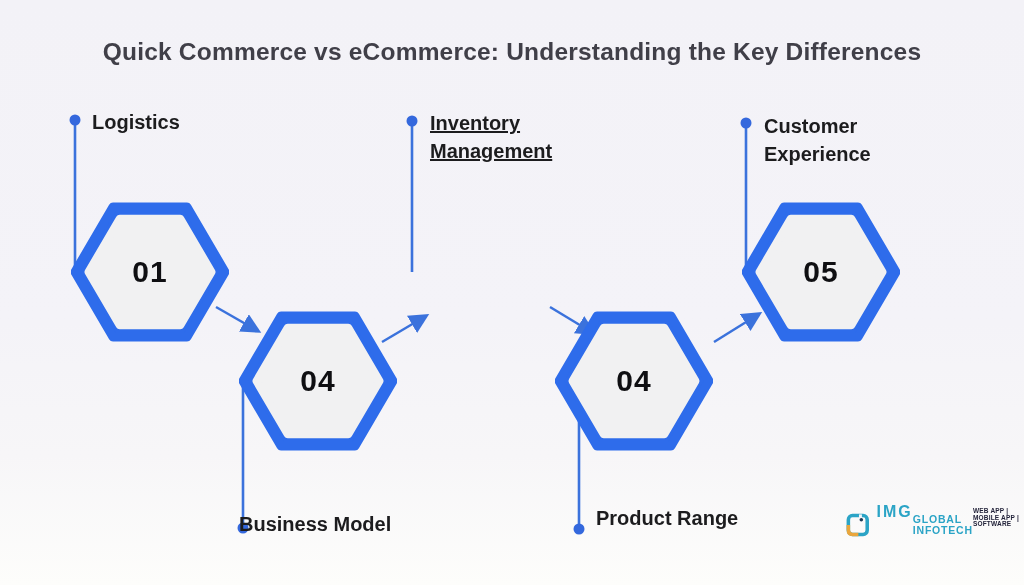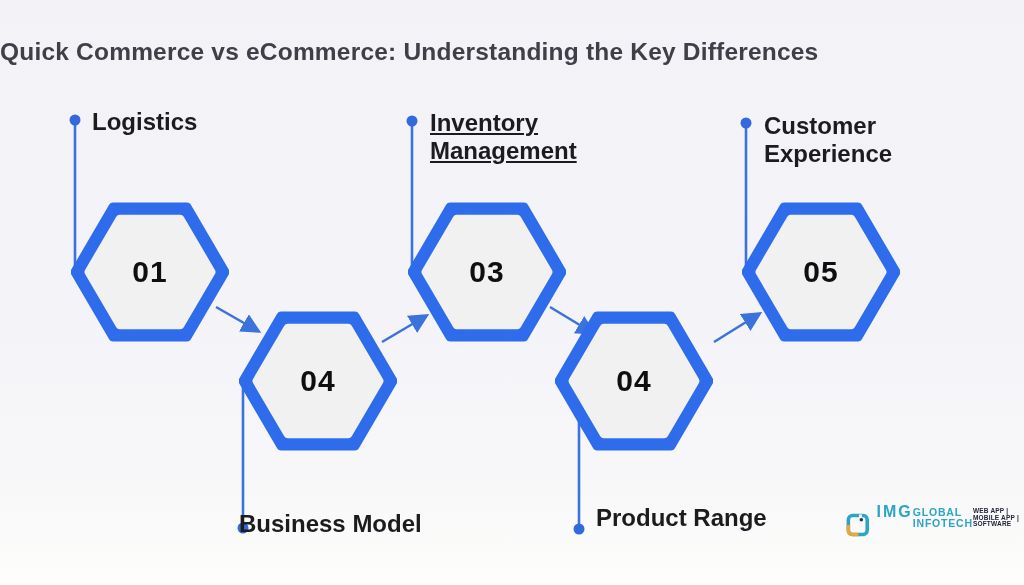--- a/index.html
+++ b/index.html
@@ -3,46 +3,46 @@
 <meta charset="utf-8">
 <style>
   html,body{margin:0;padding:0;background:#e9e9ee;}
   .canvas{
     position:relative;width:1024px;height:585px;overflow:hidden;
     background:linear-gradient(180deg,#f3f2f7 0%,#f4f3f8 55%,#f7f6f8 78%,#fdfdfb 100%);
     font-family:"Liberation Sans",sans-serif;
   }
   .title{
     position:absolute;top:38px;left:0;width:100%;
-    font-size:24.5px;font-weight:700;
+    text-align:center;font-size:24.5px;font-weight:700;
     color:#403f48;letter-spacing:.2px;
   }
   .overlay{position:absolute;left:0;top:0;pointer-events:none;}
   .hex{position:absolute;width:158px;height:146px;}
   .hex svg{display:block;}
   .hex-outer{fill:#2e6ceb;stroke:#2e6ceb;stroke-width:9;stroke-linejoin:round;}
   .hex-inner{fill:#f1f1f2;stroke:#f1f1f2;stroke-width:8;stroke-linejoin:round;}
   .hex-num{
     position:absolute;inset:0;display:flex;align-items:center;justify-content:center;
     font-size:30px;font-weight:800;color:#0f0f12;letter-spacing:1px;
   }
   .step-label{
-    position:absolute;font-size:24px;font-weight:600;color:#1c1c1e;line-height:28px;
+    position:absolute;font-size:20px;font-weight:600;color:#1c1c1e;line-height:28px;
   }
   .lbl-logistics{left:92px;top:108px;}
   .lbl-inventory{left:430px;top:109px;width:150px;text-decoration:underline;}
   .lbl-customer{left:764px;top:112px;width:130px;}
   .lbl-business{left:239px;top:510px;white-space:nowrap;}
   .lbl-product{left:596px;top:504px;white-space:nowrap;}
   .logo{
     position:absolute;left:846px;top:504px;display:flex;align-items:flex-start;gap:7px;
   }
   .logo-text{display:flex;flex-direction:row;}
   .logo-brand{font-size:16px;font-weight:700;color:#2ba4c6;letter-spacing:2px;line-height:1;}
-  .logo-brand2{font-size:10.5px;font-weight:700;color:#2ba4c6;letter-spacing:.8px;margin-top:3px;line-height:1;}
+  .logo-brand2{font-size:10.5px;font-weight:700;color:#2ba4c6;letter-spacing:.8px;margin-top:10px;line-height:1;}
   .logo-tagline{font-size:6.5px;font-weight:700;color:#23233a;letter-spacing:.2px;margin-top:4px;line-height:1;}
 </style>
 </head>
 <body>
 
 <div class="canvas">
 
   <div class="title">Quick Commerce vs eCommerce: Understanding the Key Differences</div>
 
   <svg class="overlay" width="1024" height="585" viewBox="0 0 1024 585">
@@ -79,27 +79,20 @@
   </div>
 
   <div class="hex" style="left:239px;top:308px">
     <svg viewBox="0 0 158 146" width="158" height="146">
       <polygon class="hex-outer" points="4,73 42,8 116,8 154,73 116,138 42,138"></polygon>
       <polygon class="hex-inner" points="17.5,73 48.7,19.7 109.3,19.7 140.5,73 109.3,126.3 48.7,126.3"></polygon>
     </svg>
     <span class="hex-num">04</span>
   </div>
 
-  <div class="hex" style="left:408px;top:199px">
-    <svg viewBox="0 0 158 146" width="158" height="146">
-      <polygon class="hex-outer" points="4,73 42,8 116,8 154,73 116,138 42,138"></polygon>
-      <polygon class="hex-inner" points="17.5,73 48.7,19.7 109.3,19.7 140.5,73 109.3,126.3 48.7,126.3"></polygon>
-    </svg>
-    <span class="hex-num">03</span>
-  </div>
 
   <div class="hex" style="left:555px;top:308px">
     <svg viewBox="0 0 158 146" width="158" height="146">
       <polygon class="hex-outer" points="4,73 42,8 116,8 154,73 116,138 42,138"></polygon>
       <polygon class="hex-inner" points="17.5,73 48.7,19.7 109.3,19.7 140.5,73 109.3,126.3 48.7,126.3"></polygon>
     </svg>
     <span class="hex-num">04</span>
   </div>
 
   <div class="hex" style="left:742px;top:199px">

